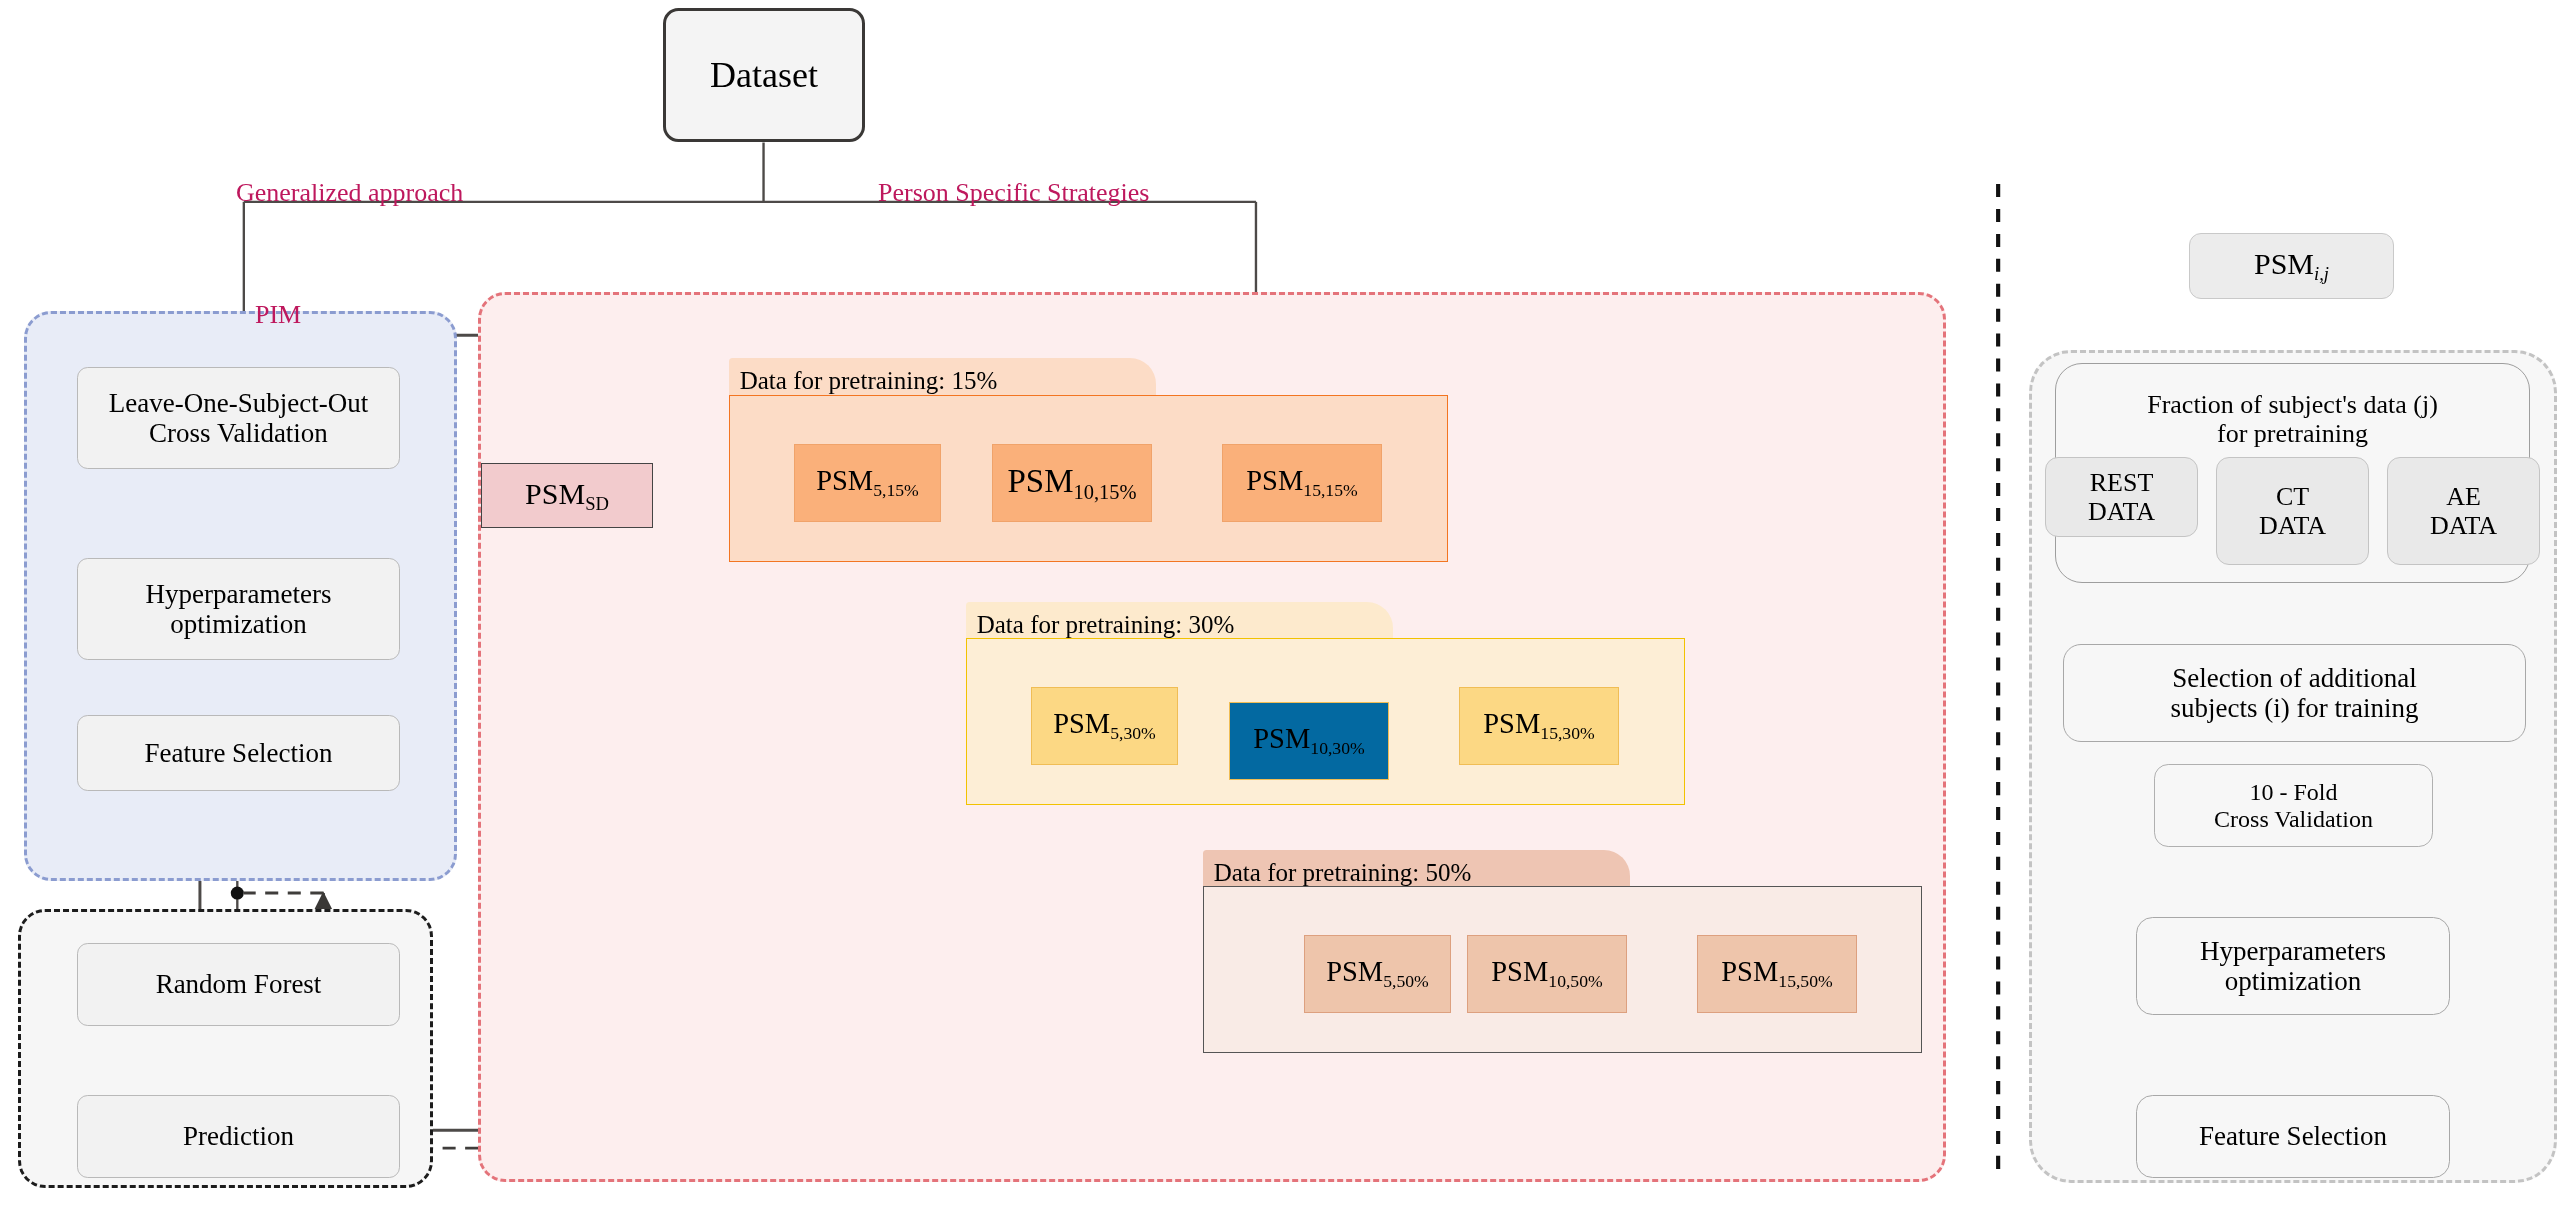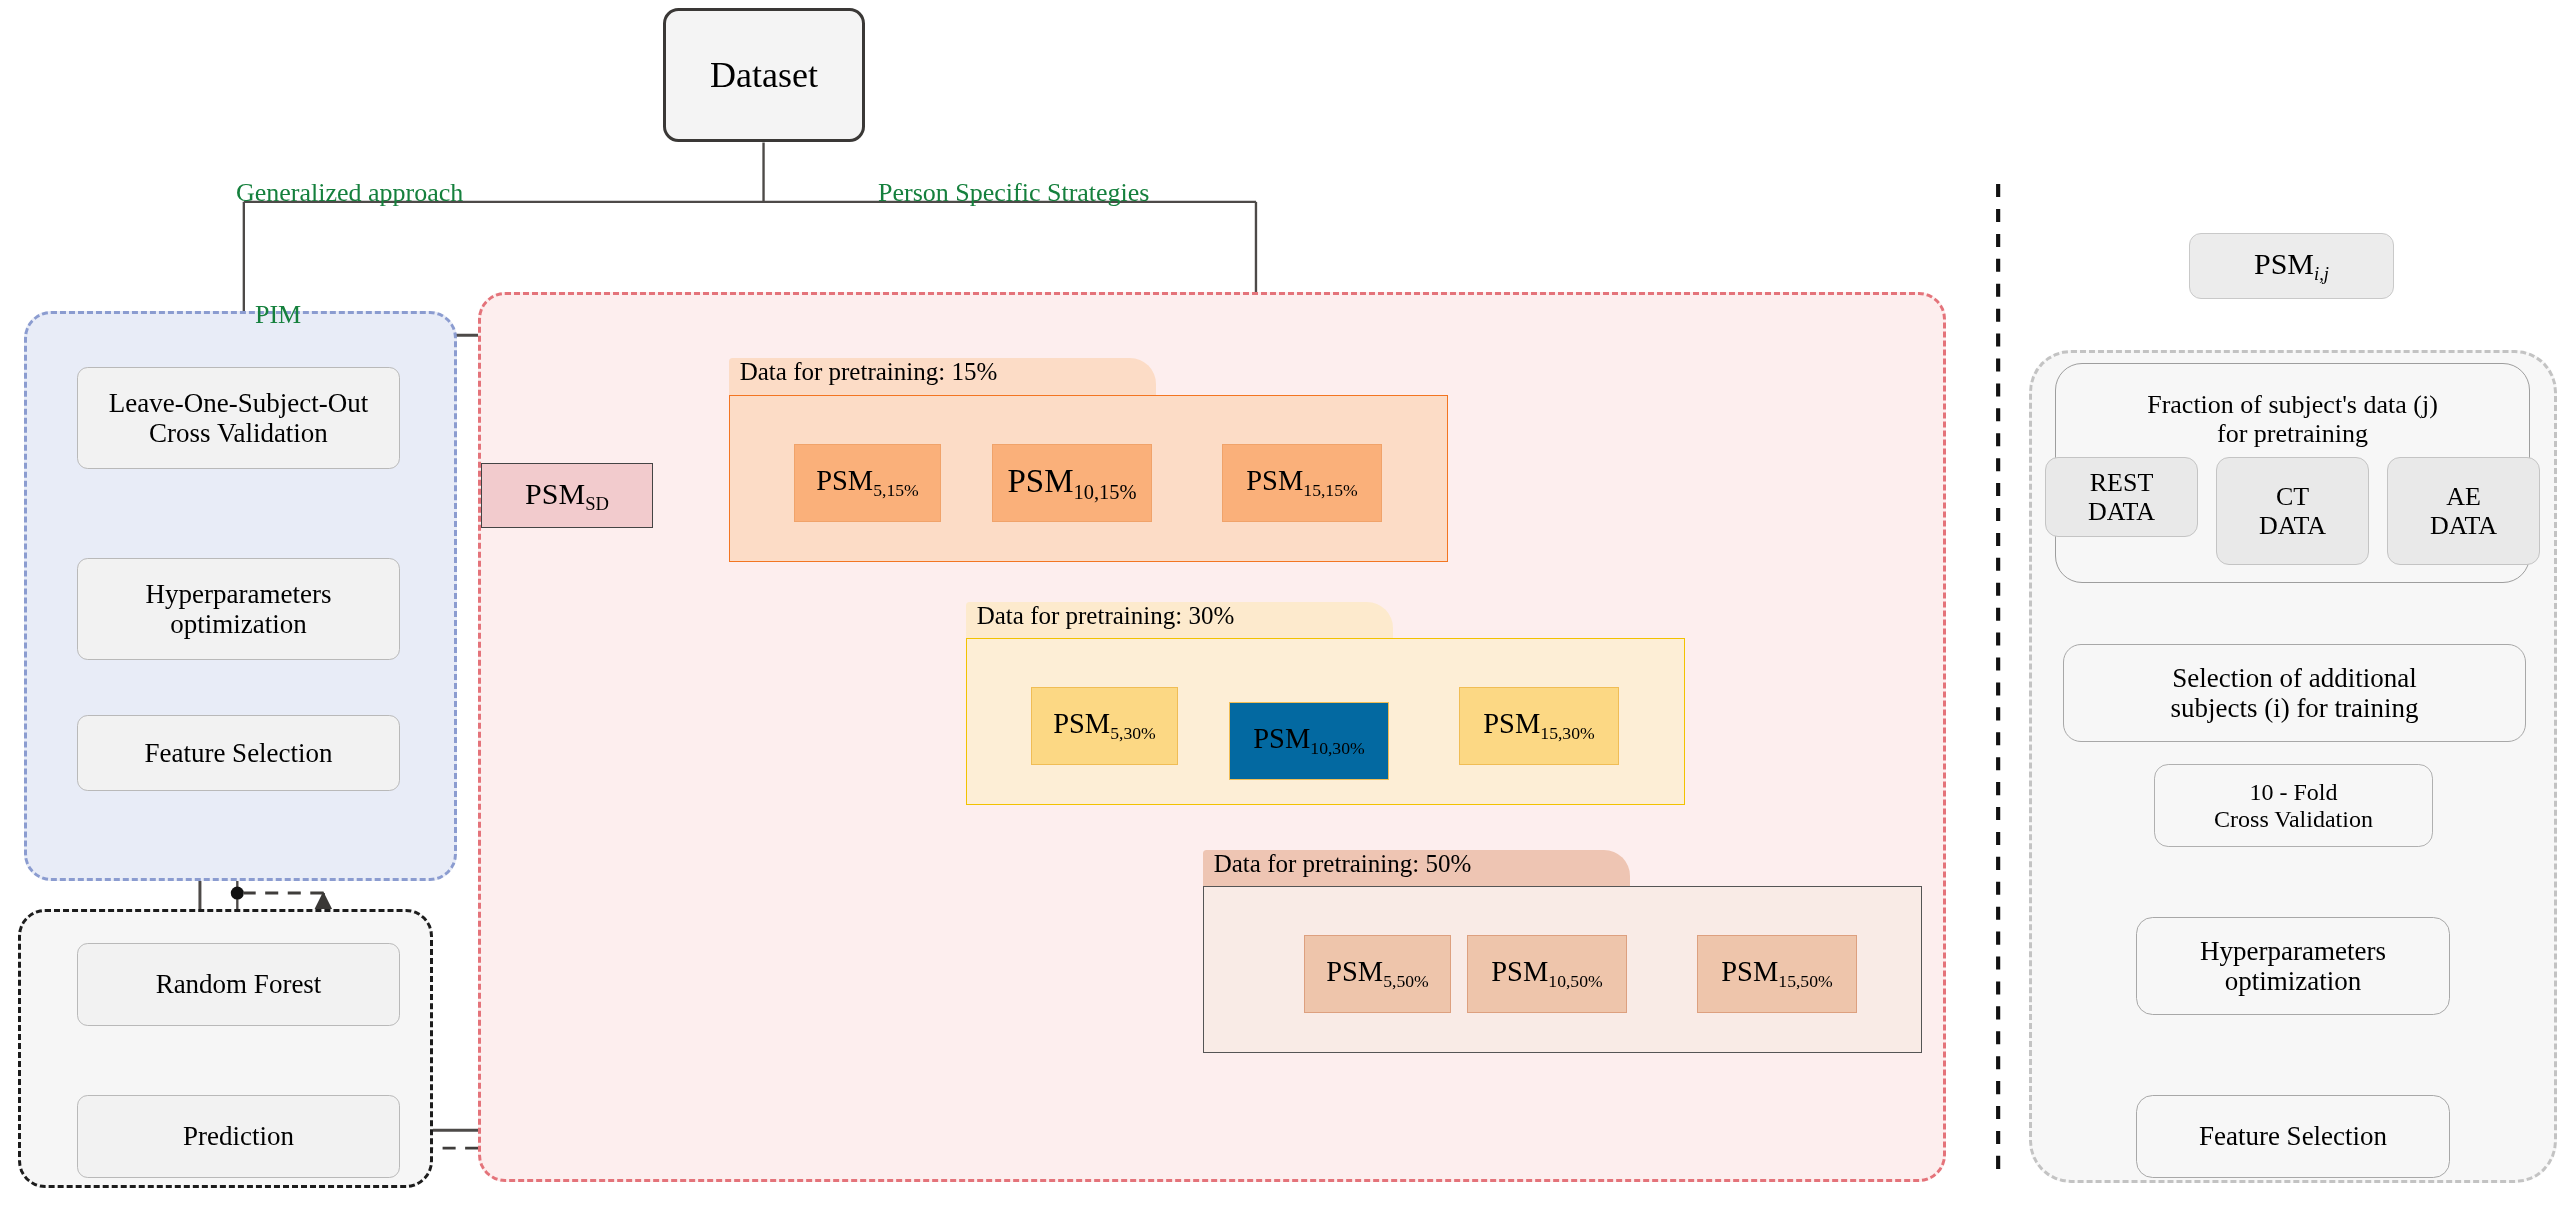--- a/index.html
+++ b/index.html
@@ -19,31 +19,31 @@
   .group{position:absolute;box-sizing:border-box;border-radius:27px;}
   .group-pim{background:#e8ecf7;border:3px dashed #8b9cd0;}
   .group-psm{background:#fdeeee;border:3px dashed #e4737a;}
   .group-rf{background:#f6f6f6;border:3px dashed #1c1c1c;}
   .group-right{background:#f7f7f7;border:3px dashed #c3c3c3;}
 
   
   .pre-box{position:absolute;box-sizing:border-box;}
   .pre-tab{position:absolute;box-sizing:border-box;
     border-top-left-radius:3.6px;border-top-right-radius:26px;
-    display:flex;align-items:flex-start;padding-left:10.7px;white-space:nowrap;}
+    display:flex;align-items:flex-end;padding-left:10.7px;white-space:nowrap;}
 
   .psm-cell{position:absolute;box-sizing:border-box;display:flex;
     align-items:center;justify-content:center;text-align:center;}
 
   .sub{font-size:0.62em;vertical-align:-0.32em;letter-spacing:0;}
   .ital{font-style:italic;}
 
   svg.wires{position:absolute;left:0;top:0;width:2576px;height:1207px;pointer-events:none;}
 
-  .lbl{position:absolute;white-space:nowrap;color:#15803d;}
+  .lbl{position:absolute;white-space:nowrap;color:#be185d;}
 </style>
 </head>
 <body>
 
 <div id="root">
 
   <svg class="wires" viewBox="0 0 4342 2034">
     <defs>
       <marker id="ah" markerWidth="11" markerHeight="11" refX="7.5" refY="4" orient="auto" markerUnits="strokeWidth">
         <path d="M0,0 L8,4 L0,8 z" fill="#4d4a48"></path>

